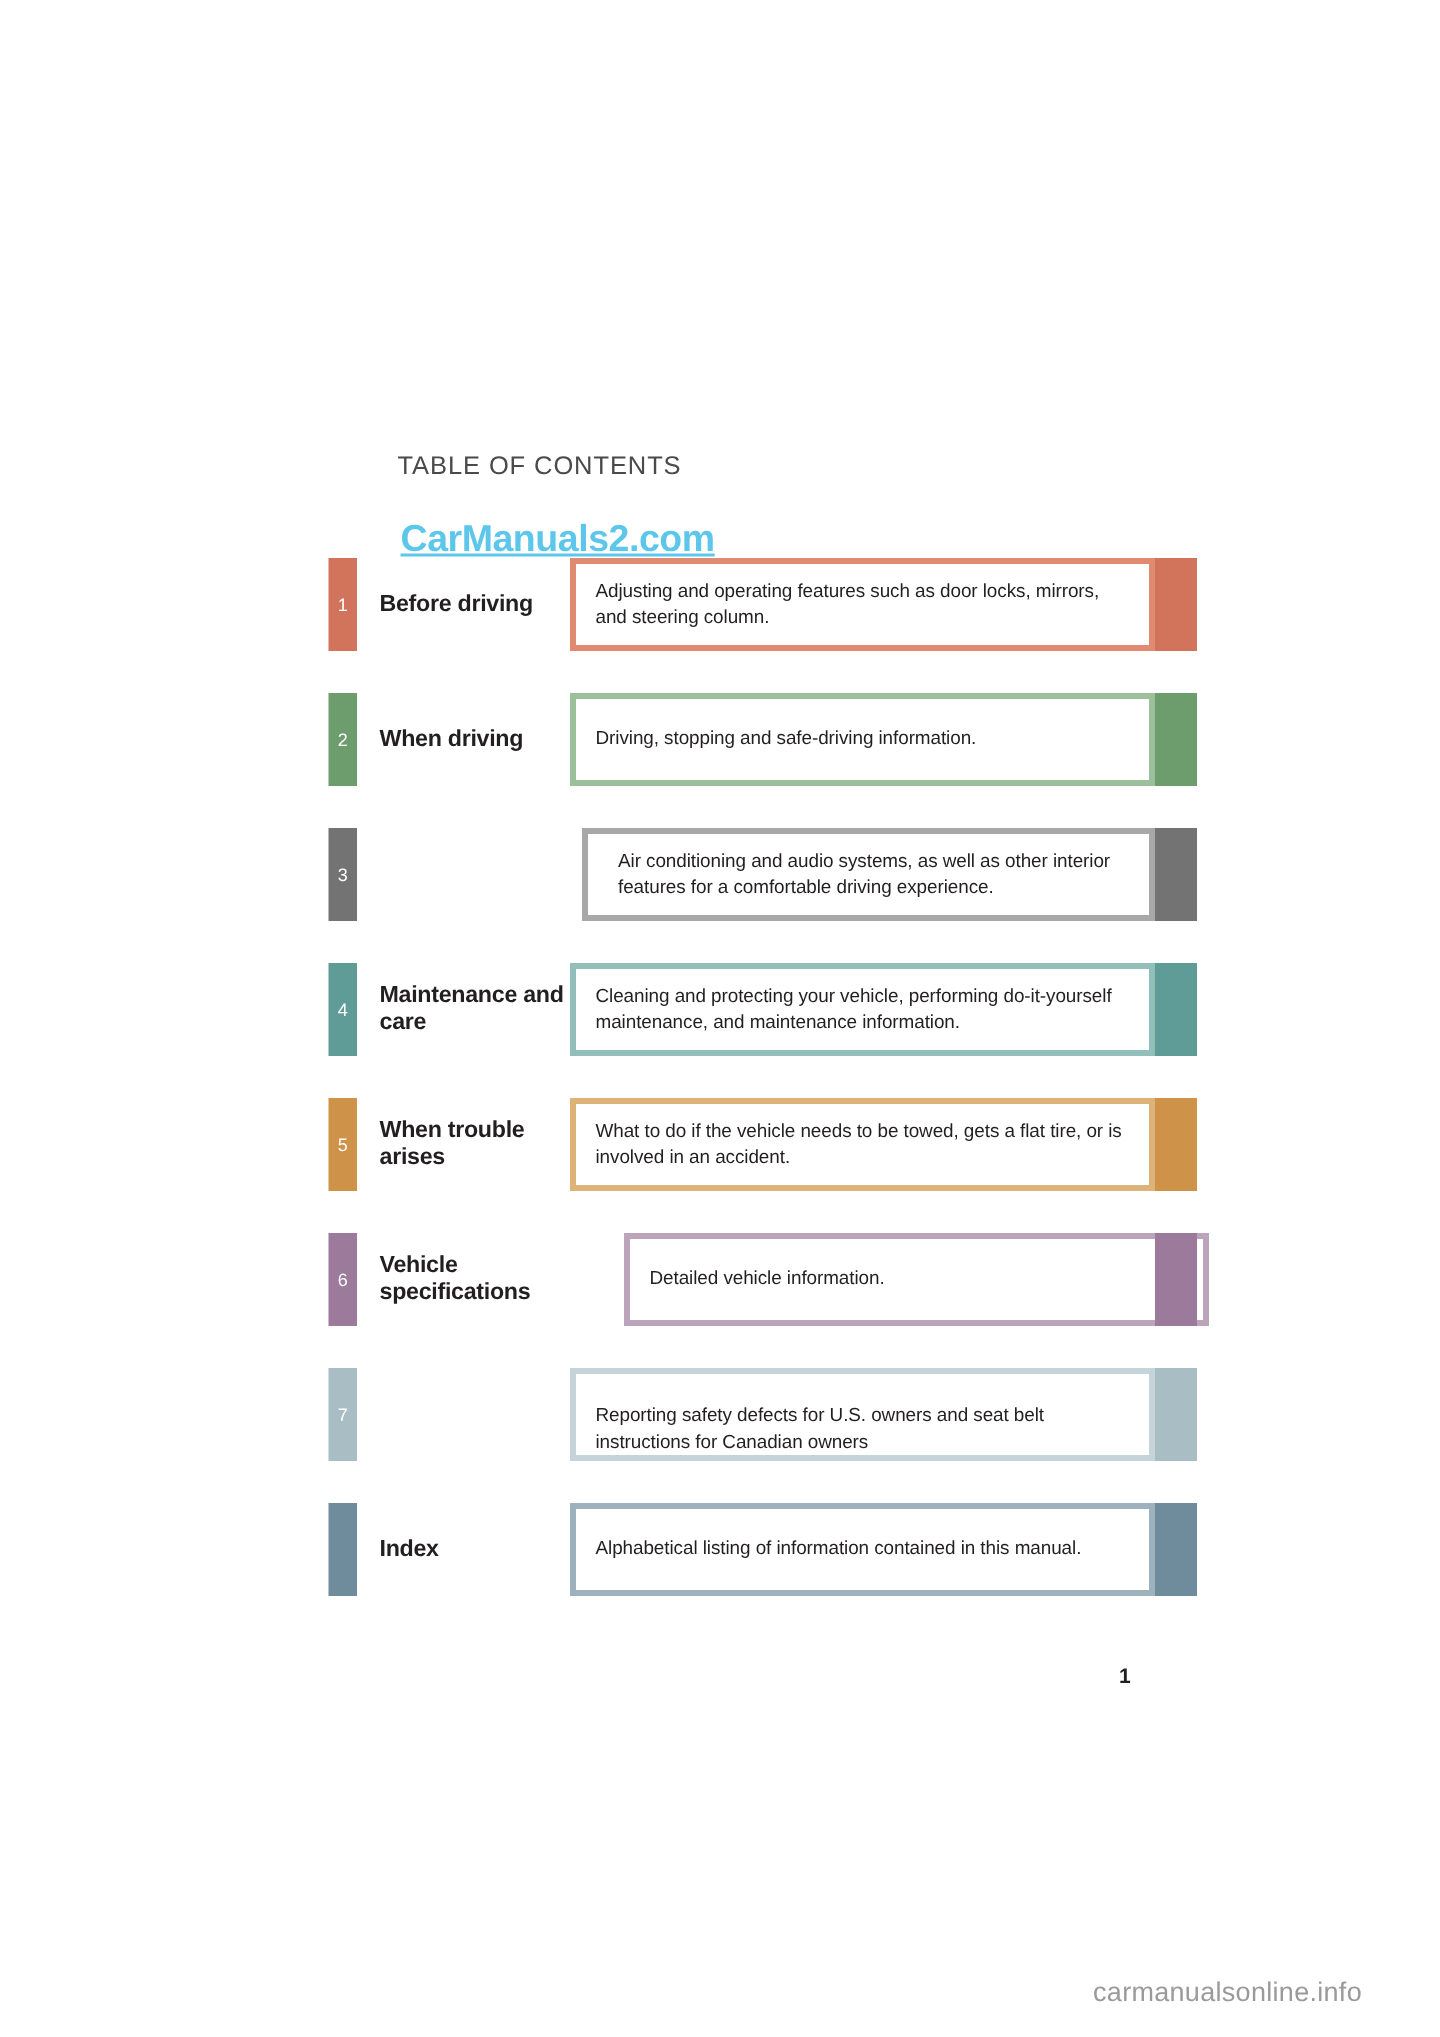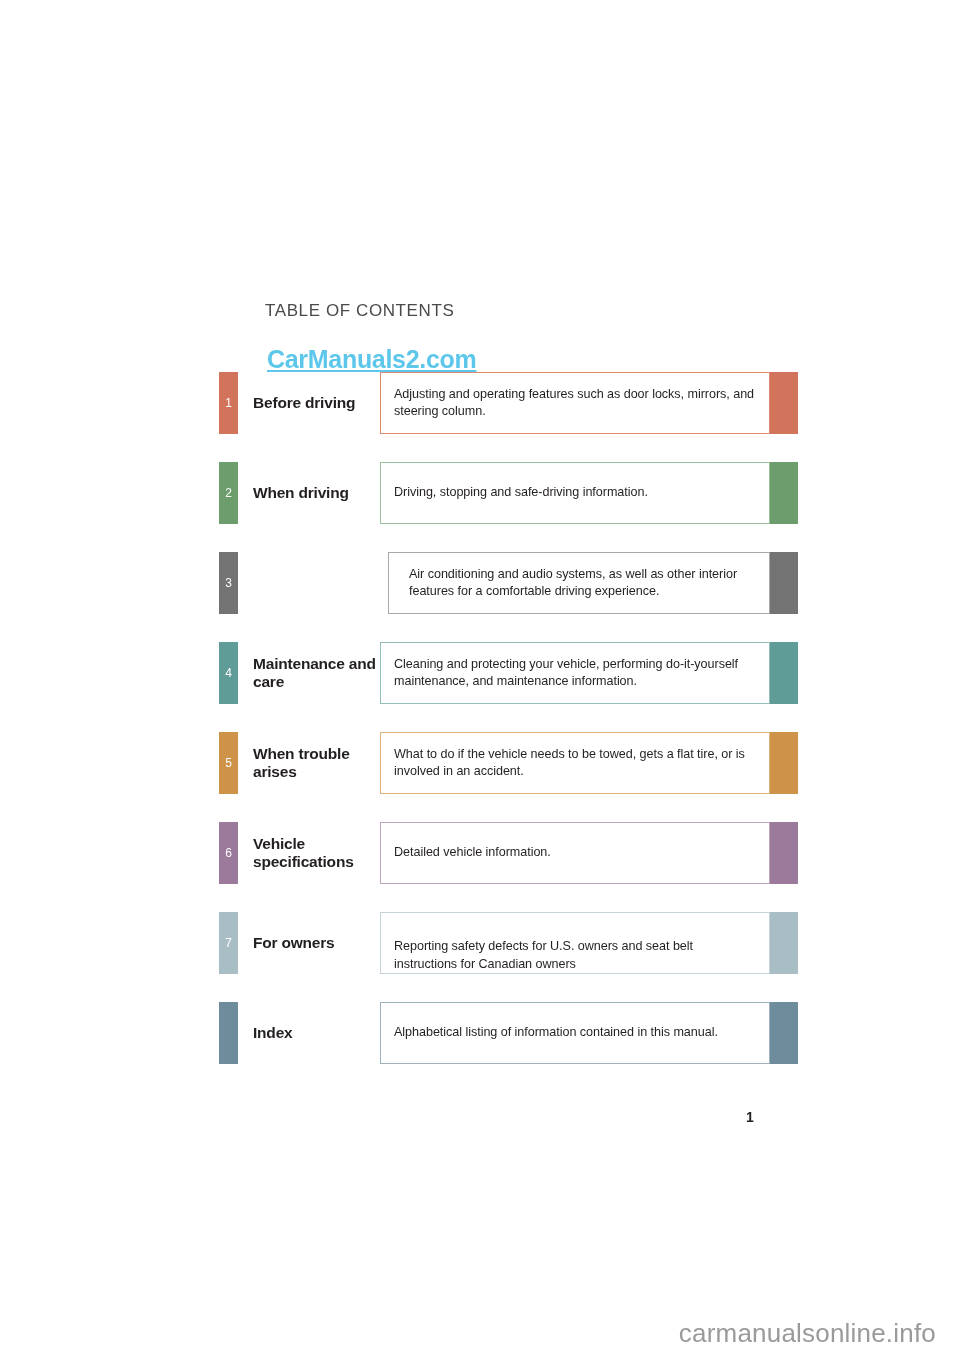--- a/index.html
+++ b/index.html
@@ -39,24 +39,24 @@
     letter-spacing: -0.3px;
     color: #5cc7ea;
     white-space: nowrap;
     z-index: 5;
     pointer-events: none;
     text-decoration: underline;
   }
   #watermark-bottom {
     position: absolute;
     left: 0;
-    right: 24px;
+    right: 52px;
     top: 1318px;
     text-align: right;
-    font-size: 26px;
+    font-size: 18px;
     color: #9a9a9a;
     letter-spacing: 0.2px;
     white-space: nowrap;
   }
 
   
   #page-number {
     position: absolute;
     left: 746px;
     top: 1109px;
@@ -111,21 +111,21 @@
   }
 
   
   .desc-box {
     position: absolute;
     left: 161px;
     top: 0;
     width: 390px;
     height: 62px;
     box-sizing: border-box;
-    border: 1px solid #4c1d95;
+    border: 4px solid #4c1d95;
     background: #ffffff;
     display: flex;
     align-items: center;
     padding: 0 0 0 13px;
   }
   .desc-box.indent { left: 169px; width: 382px; padding-left: 20px; }
 
   .desc-text {
     font-size: 12.6px;
     line-height: 1.38;
@@ -186,28 +186,27 @@
       <div class="num-tab" style="background: rgb(206, 147, 72);">5</div>
       <div class="chapter-title">When trouble arises</div>
       <div class="desc-box" style="border-color: rgb(221, 179, 121);">
         <div class="desc-text">What to do if the vehicle needs to be towed, gets a flat tire, or is involved in an accident.</div>
       </div>
       <div class="right-block" style="background: rgb(206, 147, 72);"></div>
     </div>
     <div class="toc-row">
       <div class="num-tab" style="background: rgb(156, 122, 156);">6</div>
       <div class="chapter-title">Vehicle specifications</div>
-      <div class="desc-box" style="border-color: rgb(189, 164, 189);">
+      <div class="desc-box" style="border-color: rgb(189, 164, 189); margin-left: 36px;">
         <div class="desc-text">Detailed vehicle information.</div>
       </div>
       <div class="right-block" style="background: rgb(156, 122, 156);"></div>
     </div>
     <div class="toc-row">
       <div class="num-tab" style="background: rgb(168, 189, 196);">7</div>
-      <div class="chapter-title">For owners</div>
       <div class="desc-box" style="border-color: rgb(196, 212, 217); align-items: flex-end;">
         <div class="desc-text">Reporting safety defects for U.S. owners and seat belt instructions for Canadian owners</div>
       </div>
       <div class="right-block" style="background: rgb(168, 189, 196);"></div>
     </div>
     <div class="toc-row">
       <div class="num-tab" style="background: rgb(110, 140, 155);"></div>
       <div class="chapter-title">Index</div>
       <div class="desc-box" style="border-color: rgb(157, 178, 189); text-align: right;">
         <div class="desc-text">Alphabetical listing of information contained in this manual.</div>

